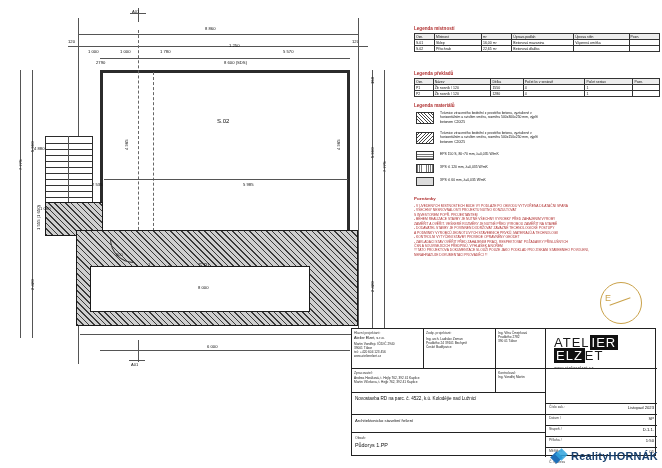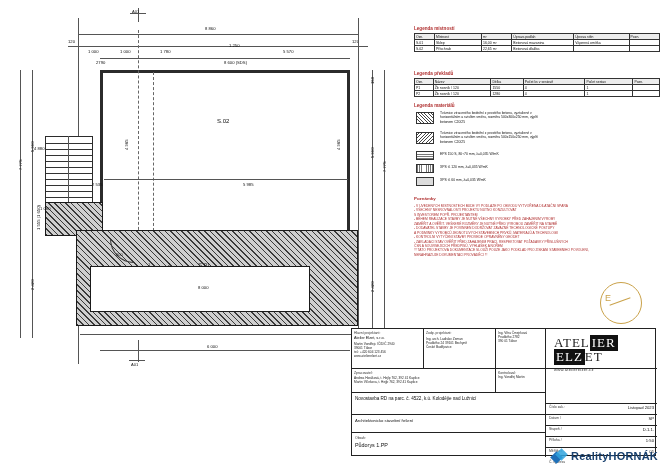--- a/index.html
+++ b/index.html
@@ -59,21 +59,21 @@
   .notes-title{position:absolute;font-size:4.4px;color:#b03030;font-weight:bold;}
 
   
   #titleblock{position:absolute;left:351px;top:328px;width:305px;height:128px;border:1px solid #222;box-sizing:border-box;background:#fff;}
   .tb-cell{position:absolute;box-sizing:border-box;border-right:1px solid #222;border-bottom:1px solid #222;}
   .tb-lbl{font-size:3.4px;color:#333;}
   .tb-val{font-size:4.2px;color:#111;}
   .tb-small{font-size:3.2px;color:#222;line-height:1.3;white-space:pre-line;}
 
   .logo{position:absolute;}
-  .logo-main{font-size:13px;letter-spacing:1px;color:#1a1a1a;font-family:Liberation Serif, serif;}
+  .logo-main{font-size:13px;letter-spacing:1px;color:#1a1a1a;font-family:Liberation Sans, sans-serif;}
   .logo-box{display:inline-block;background:#111;color:#fff;padding:0 2px;}
   .logo-sub{font-size:4px;color:#333;letter-spacing:.3px;}
 
   
   .wm{position:absolute;left:600px;top:282px;width:40px;height:40px;border-radius:50%;border:1px solid #caa24a;}
   .wm i{position:absolute;left:8px;top:18px;width:22px;height:1px;background:#caa24a;transform:rotate(-20deg);}
   .wm b{position:absolute;left:4px;top:10px;font-size:9px;color:#caa24a;font-weight:normal;}
 
   
   #brand{position:absolute;right:4px;bottom:2px;display:flex;gap:3px;}

